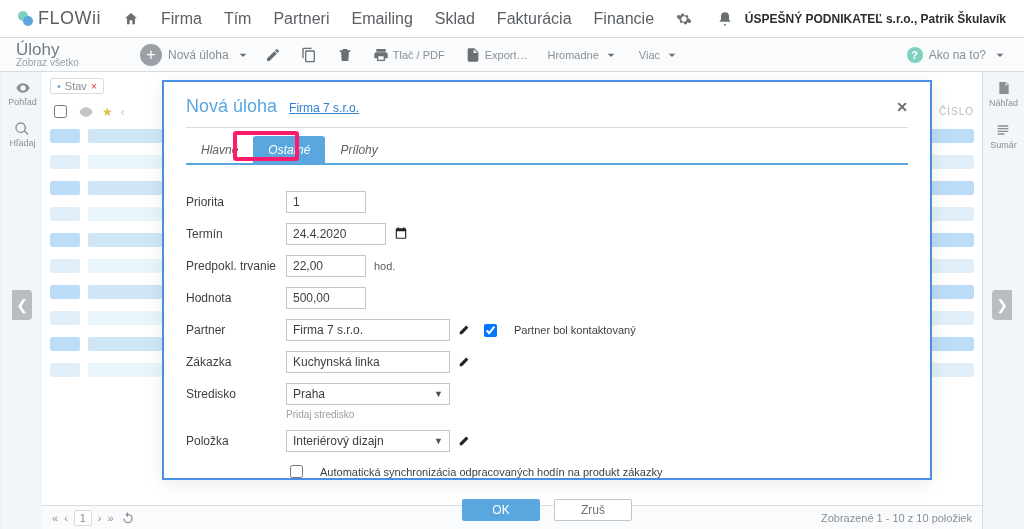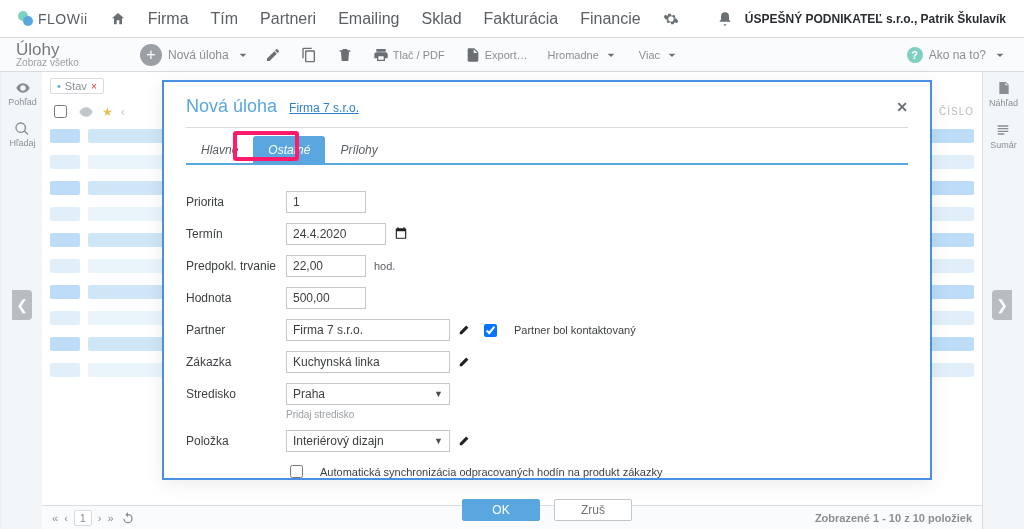--- a/index.html
+++ b/index.html
@@ -14,21 +14,21 @@
     --header-bg:#ffffff;
     --toolbar:#f9fbfc;
     --bg:#ffffff;
     --shadow:rgba(0,0,0,.08);
     --highlight:#bcdcf7;
   }
   *{box-sizing:border-box;font-family:"Helvetica Neue",Arial,sans-serif;}
   body{margin:0;background:#eef1f3;color:var(--text);font-size:12px;width:1024px;height:529px;overflow:hidden;position:relative;}
   
   .topnav{display:flex;align-items:center;height:38px;background:var(--header-bg);border-bottom:1px solid var(--border);padding:0 18px;gap:22px;}
-  .logo{display:flex;align-items:center;gap:4px;font-size:14px;font-weight:300;letter-spacing:.5px;color:#5a5f64;}
+  .logo{display:flex;align-items:center;gap:4px;font-size:18px;font-weight:300;letter-spacing:.5px;color:#5a5f64;}
   .logo-mark{width:16px;height:16px;position:relative;}
   .logo-mark::before{content:"";position:absolute;width:10px;height:10px;border-radius:50%;background:#7fd0c0;left:0;top:0;}
   .logo-mark::after{content:"";position:absolute;width:10px;height:10px;border-radius:50%;background:#5aa7e0;left:5px;top:5px;}
   .topnav .menu{display:flex;gap:22px;align-items:center;}
   .topnav .menu a{color:#5a5f64;text-decoration:none;font-size:16px;}
   .topnav .right{margin-left:auto;display:flex;align-items:center;gap:12px;font-weight:700;font-size:12px;color:#2b2e31;}
   .ic{display:inline-flex;align-items:center;justify-content:center;width:16px;height:16px;}
   .ic svg{width:16px;height:16px;fill:#6a6f74;}
   
   .titlebar{display:flex;align-items:center;height:34px;background:var(--toolbar);border-bottom:1px solid var(--border);padding:0 16px;gap:14px;}
@@ -59,21 +59,21 @@
   .row{display:flex;align-items:center;gap:8px;height:22px;margin-top:4px;}
   .row .chip{height:14px;border-radius:2px;background:var(--highlight);}
   .row .c1{width:30px;}
   .row .cmid{flex:1;background:#cfe6f7;}
   .row .c2{width:70px;margin-left:8px;}
   .row.dim .chip{opacity:.45;}
   
   .status{position:absolute;left:42px;right:42px;bottom:0;height:24px;display:flex;align-items:center;padding:0 10px;font-size:11px;color:#8a8f94;background:#f9fbfc;border-top:1px solid var(--border);}
   .status .pager{display:flex;align-items:center;gap:6px;}
   .status .pager .pg{width:18px;height:16px;border:1px solid var(--border);border-radius:2px;display:flex;align-items:center;justify-content:center;background:#fff;}
-  .status .right{margin-left:auto;font-weight:bold;}
+  .status .right{margin-left:auto;}
   
   .scroll-arrow{position:absolute;top:290px;width:20px;height:30px;background:#b8bdc2;border-radius:4px;display:flex;align-items:center;justify-content:center;color:#fff;font-size:14px;}
   .scroll-left{left:12px;border-top-left-radius:0;border-bottom-left-radius:0;}
   .scroll-right{right:12px;border-top-right-radius:0;border-bottom-right-radius:0;}
   
   .modal{position:absolute;left:162px;top:80px;width:770px;height:400px;background:#fff;border:2px solid var(--modal-border);box-shadow:0 4px 18px var(--shadow);}
   .modal .mhead{display:flex;align-items:baseline;gap:12px;padding:14px 22px 0;}
   .modal .mhead h2{margin:0;font-size:18px;font-weight:400;color:#5aa7e0;}
   .modal .mhead a{color:#2f7fcf;font-size:12px;text-decoration:underline;}
   .modal .close{margin-left:auto;font-size:14px;color:#6a6f74;cursor:pointer;font-weight:700;}

